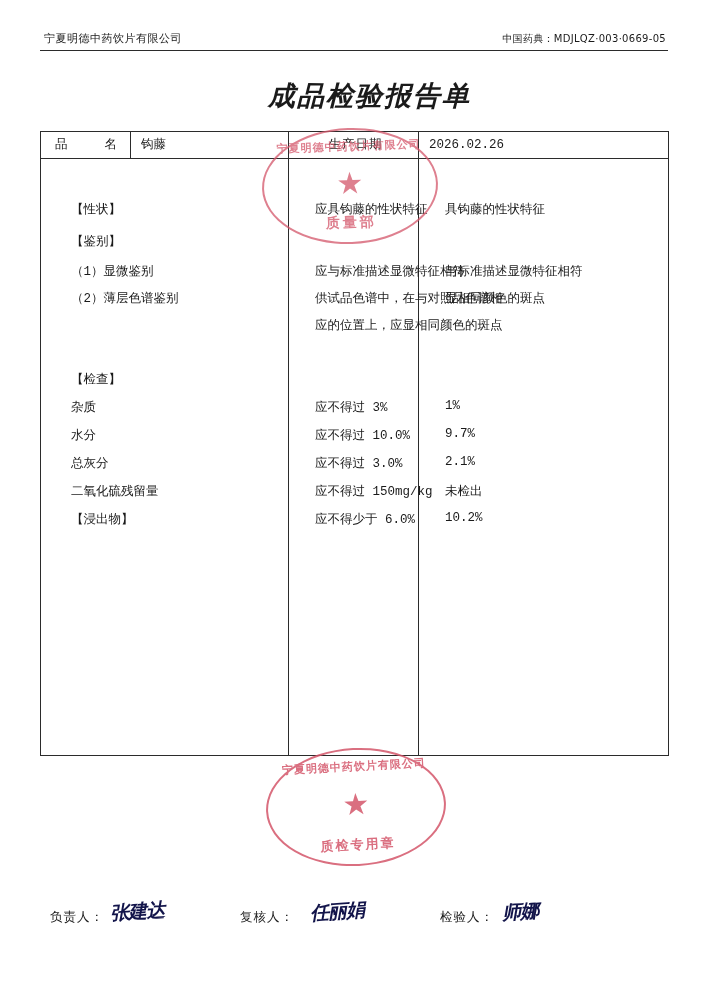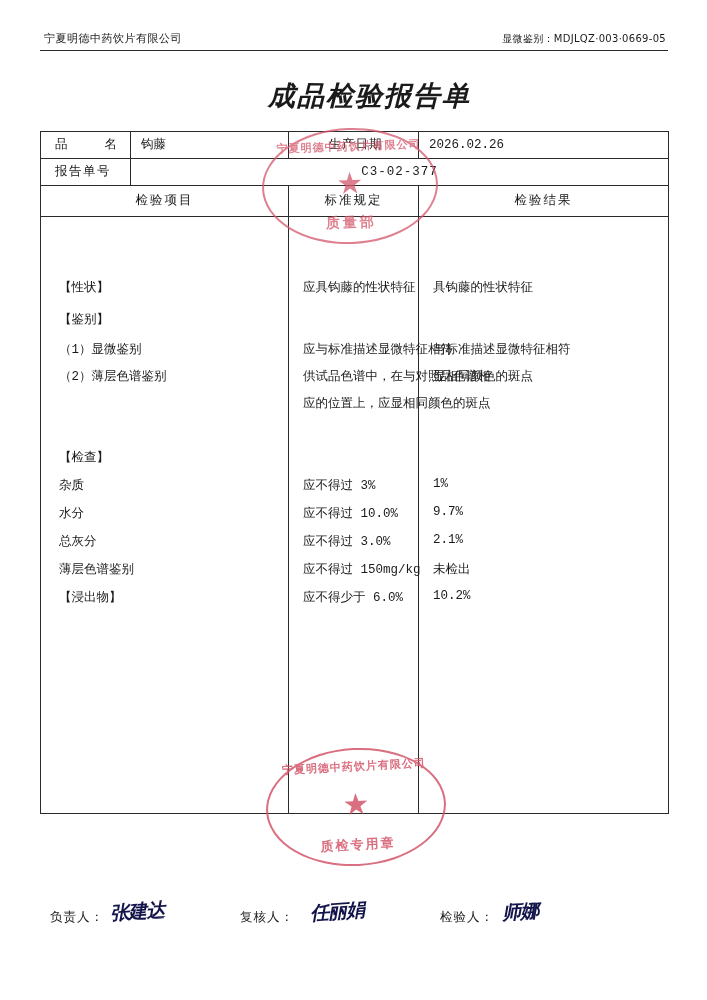--- a/index.html
+++ b/index.html
@@ -113,24 +113,23 @@
     vertical-align: top;
     height: 596px;
   }
   .item-list {
     position: relative;
     height: 596px;
     font-size: 12.5px;
   }
   .row-line {
     position: absolute;
-    left: 4px;
+    left: 16px;
     width: 100%;
     white-space: nowrap;
-    margin-top: 20px;
   }
   .pad-l {
     padding-left: 14px;
   }
   .pad-l2 {
     padding-left: 10px;
   }
 
   
   .concl .cell {
@@ -222,21 +221,21 @@
   .stamp-bottom .sub { font-size: 13px; letter-spacing: 2px; }
 </style>
 </head>
 <body>
 
 <div class="page">
 
   <div class="doc-header">
     <div class="company">宁夏明德中药饮片有限公司</div>
     <div class="docno">
-      <span>显微鉴别：</span><span>MDJLQZ·003·0669-05</span>
+      <span>中国药典：</span><span>MDJLQZ·003·0669-05</span>
     </div>
   </div>
 
   <div class="doc-title">成品检验报告单</div>
 
   <table class="tbl">
     <colgroup>
       <col style="width:90px">
       <col style="width:158px">
       <col style="width:130px">
@@ -251,51 +250,32 @@
             <div class="cell">钩藤</div>
           </td>
         <td>
             <div class="cell lbl-tight center">生产日期</div>
           </td>
         <td>
             <div class="cell">2026.02.26</div>
           </td>
       </tr>
       <tr>
-        <td>
-            <div class="cell lbl-tight">报告单号</div>
-          </td>
-        <td colspan="3">
-            <div class="cell center">C3-02-377</div>
-          </td>
-      </tr>
-      <tr class="colhead">
-        <td colspan="2">
-            <div class="cell">检验项目</div>
-          </td>
-        <td>
-            <div class="cell">标准规定</div>
-          </td>
-        <td>
-            <div class="cell">检验结果</div>
-          </td>
-      </tr>
-      <tr>
         <td colspan="2" class="body-cell">
           <div class="item-list">
             <div class="row-line pad-l" style="top:42px">【性状】</div>
             <div class="row-line pad-l" style="top:74px">【鉴别】</div>
             <div class="row-line pad-l" style="top:104px">（1）显微鉴别</div>
             <div class="row-line pad-l" style="top:131px">（2）薄层色谱鉴别</div>
             <div class="row-line pad-l" style="top:158px"></div>
             <div class="row-line pad-l" style="top:212px">【检查】</div>
             <div class="row-line pad-l" style="top:240px">杂质</div>
             <div class="row-line pad-l" style="top:268px">水分</div>
             <div class="row-line pad-l" style="top:296px">总灰分</div>
-            <div class="row-line pad-l" style="top:324px">薄层色谱鉴别</div>
+            <div class="row-line pad-l" style="top:324px">二氧化硫残留量</div>
             <div class="row-line pad-l" style="top:352px">【浸出物】</div>
           </div>
         </td>
         <td class="body-cell">
           <div class="item-list">
             <div class="row-line pad-l2" style="top:42px">应具钩藤的性状特征</div>
             <div class="row-line pad-l2" style="top:74px"></div>
             <div class="row-line pad-l2" style="top:104px">应与标准描述显微特征相符</div>
             <div class="row-line pad-l2" style="top:131px">供试品色谱中，在与对照品色谱相</div>
             <div class="row-line pad-l2" style="top:158px">应的位置上，应显相同颜色的斑点</div>

